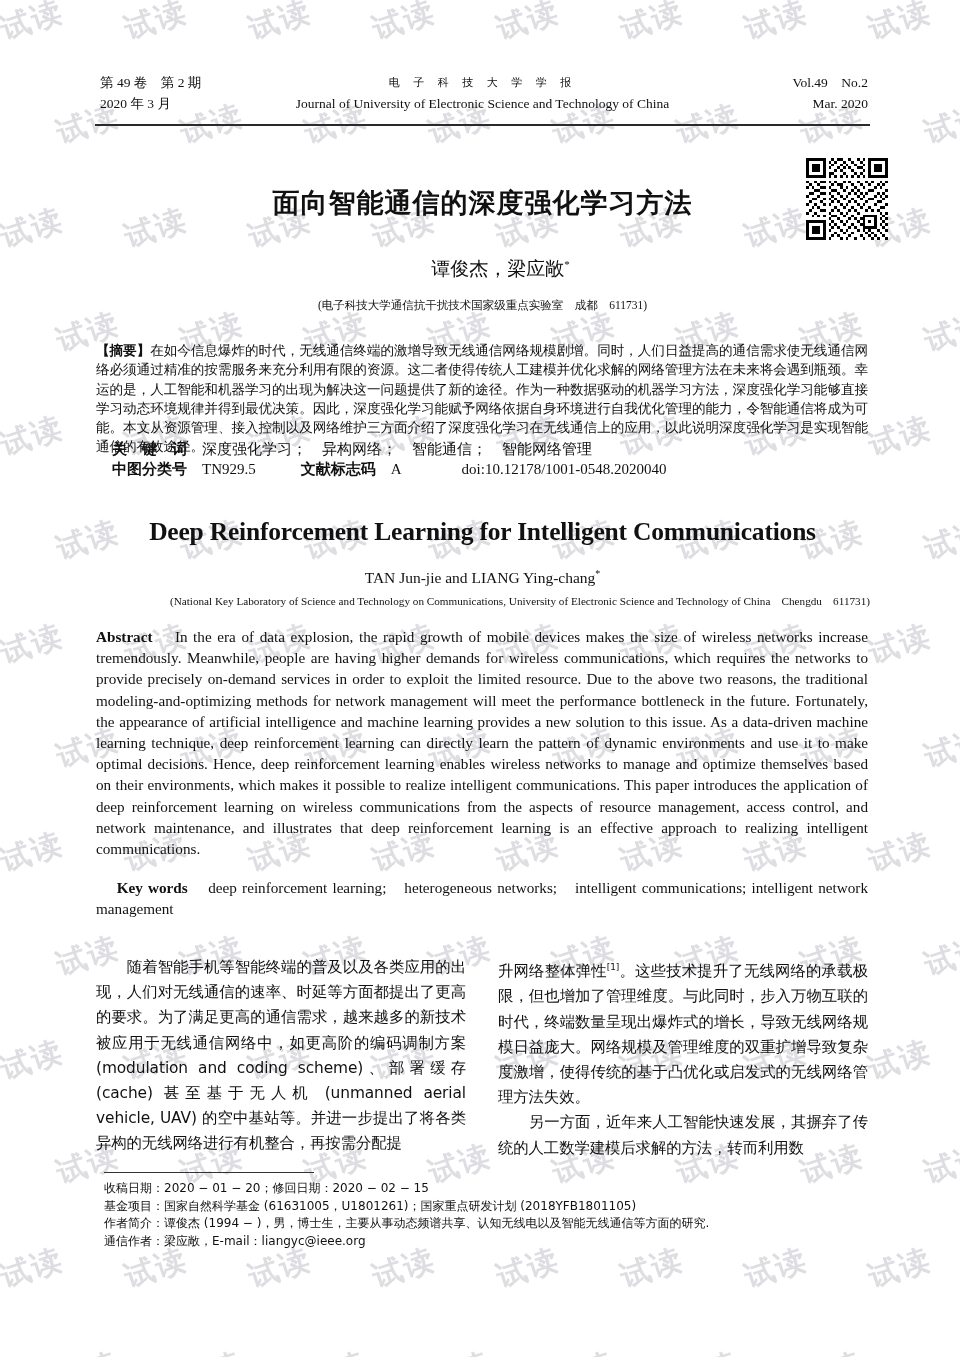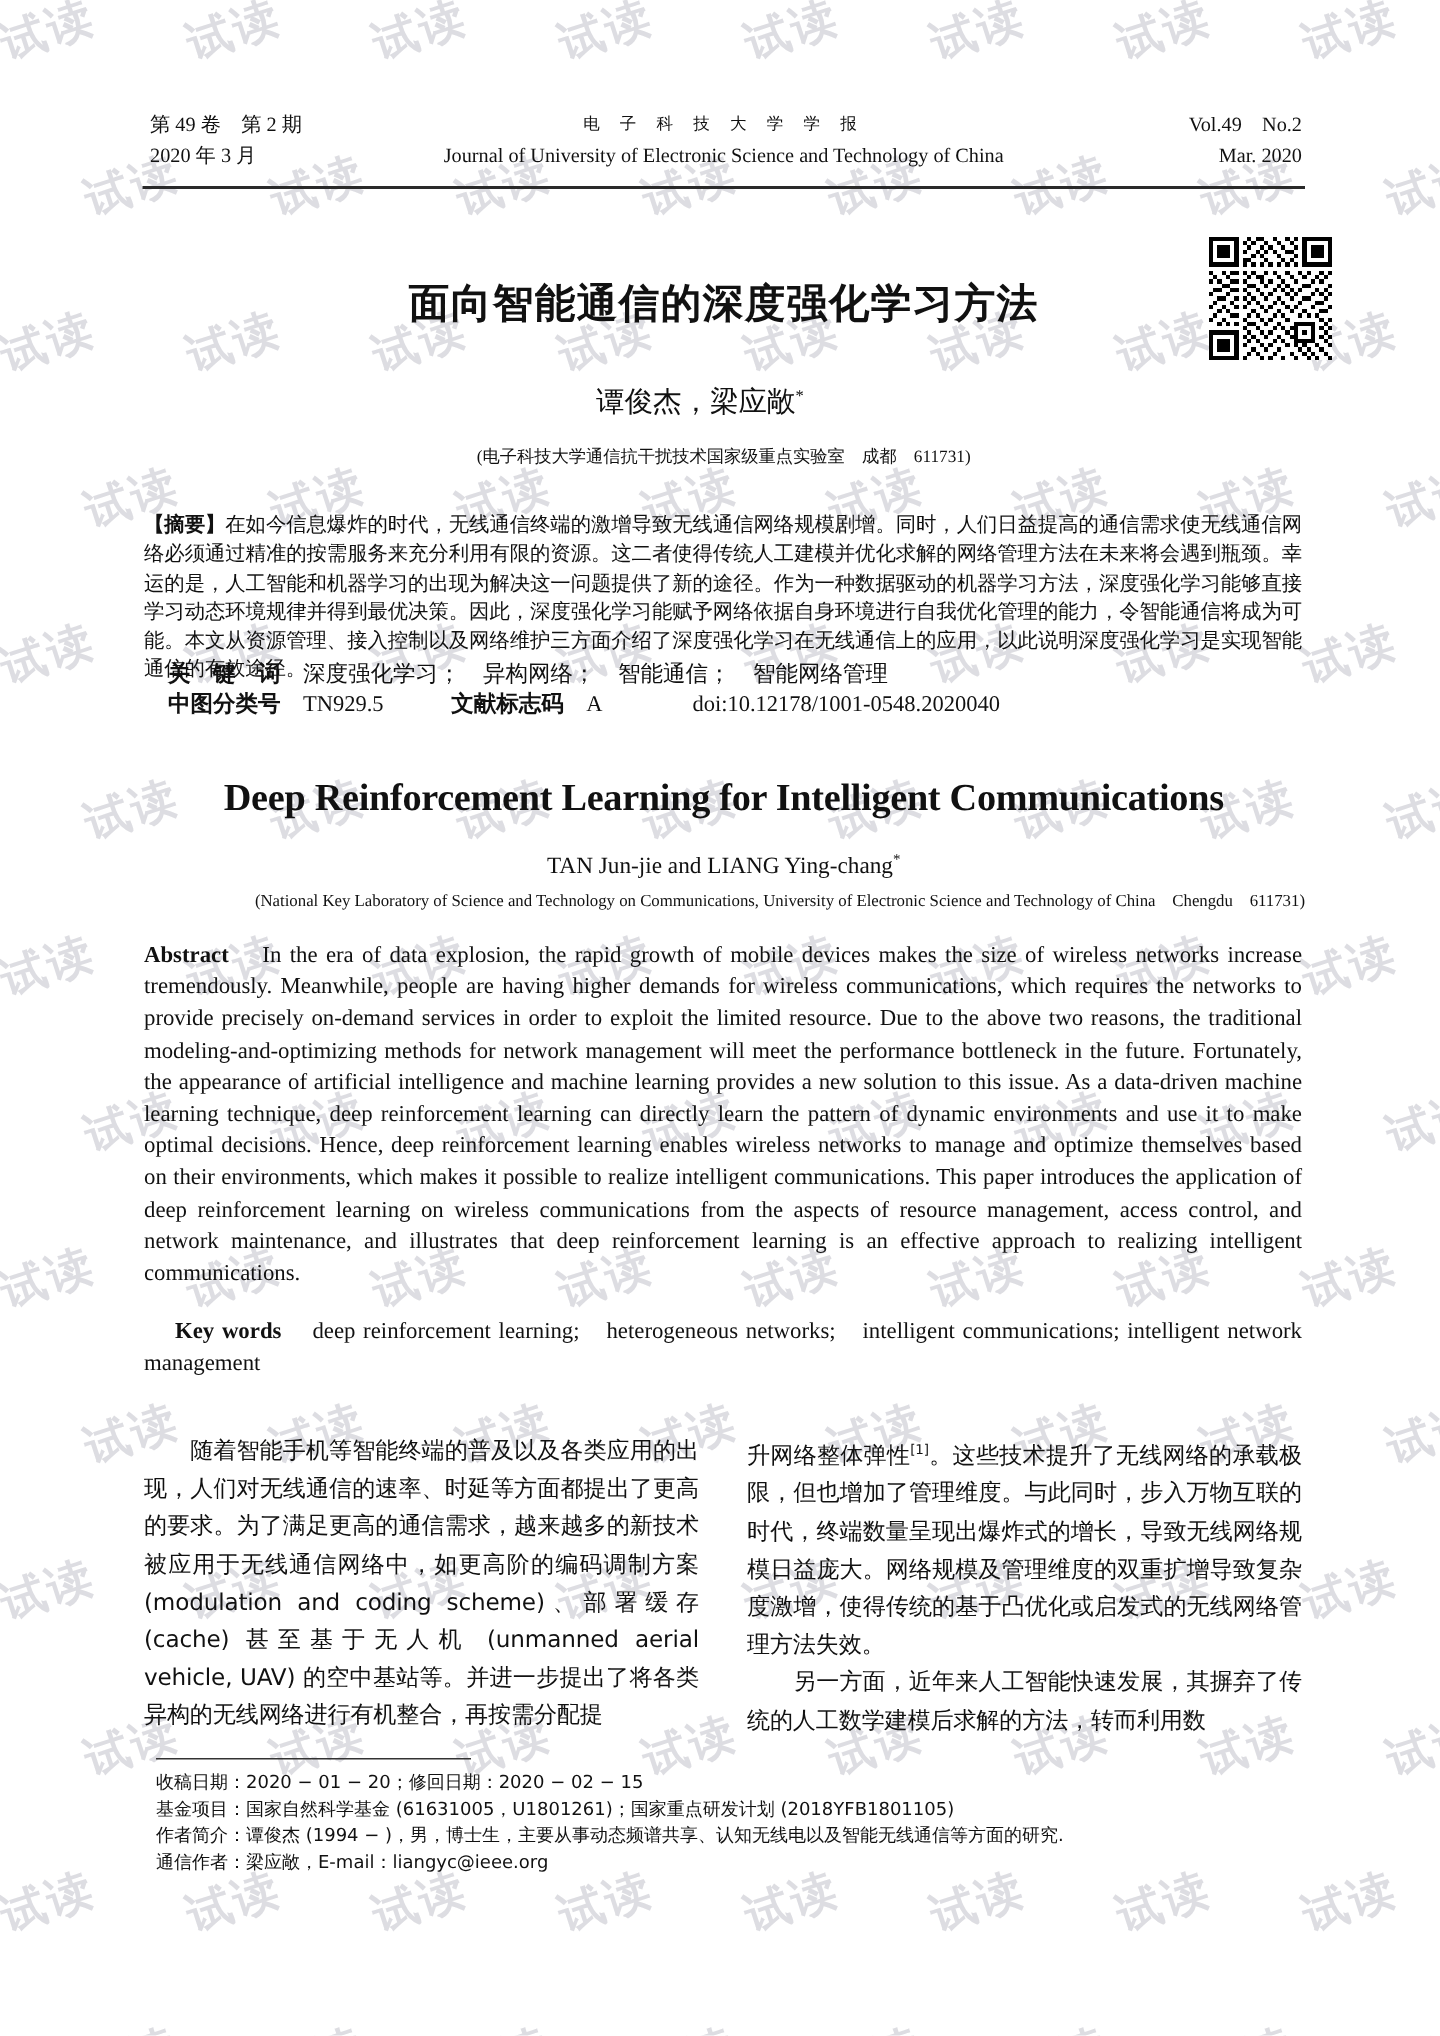--- a/index.html
+++ b/index.html
@@ -108,21 +108,21 @@
     width: 775px;
     text-align: center;
     font-family: "DejaVu Sans", sans-serif;
     font-weight: 700;
     font-size: 27px;
     letter-spacing: 1px;
     line-height: 36px;
   }
   #cn-authors {
     position: absolute;
-    left: 79px; top: 251px;
+    left: 113px; top: 251px;
     width: 775px;
     text-align: center;
     font-size: 19px;
     line-height: 26px;
     font-family: "Liberation Serif", serif;
   }
   #cn-authors .sup { font-size: 11px; vertical-align: super; }
   #cn-affil {
     position: absolute;
     left: 95px; top: 297px;

